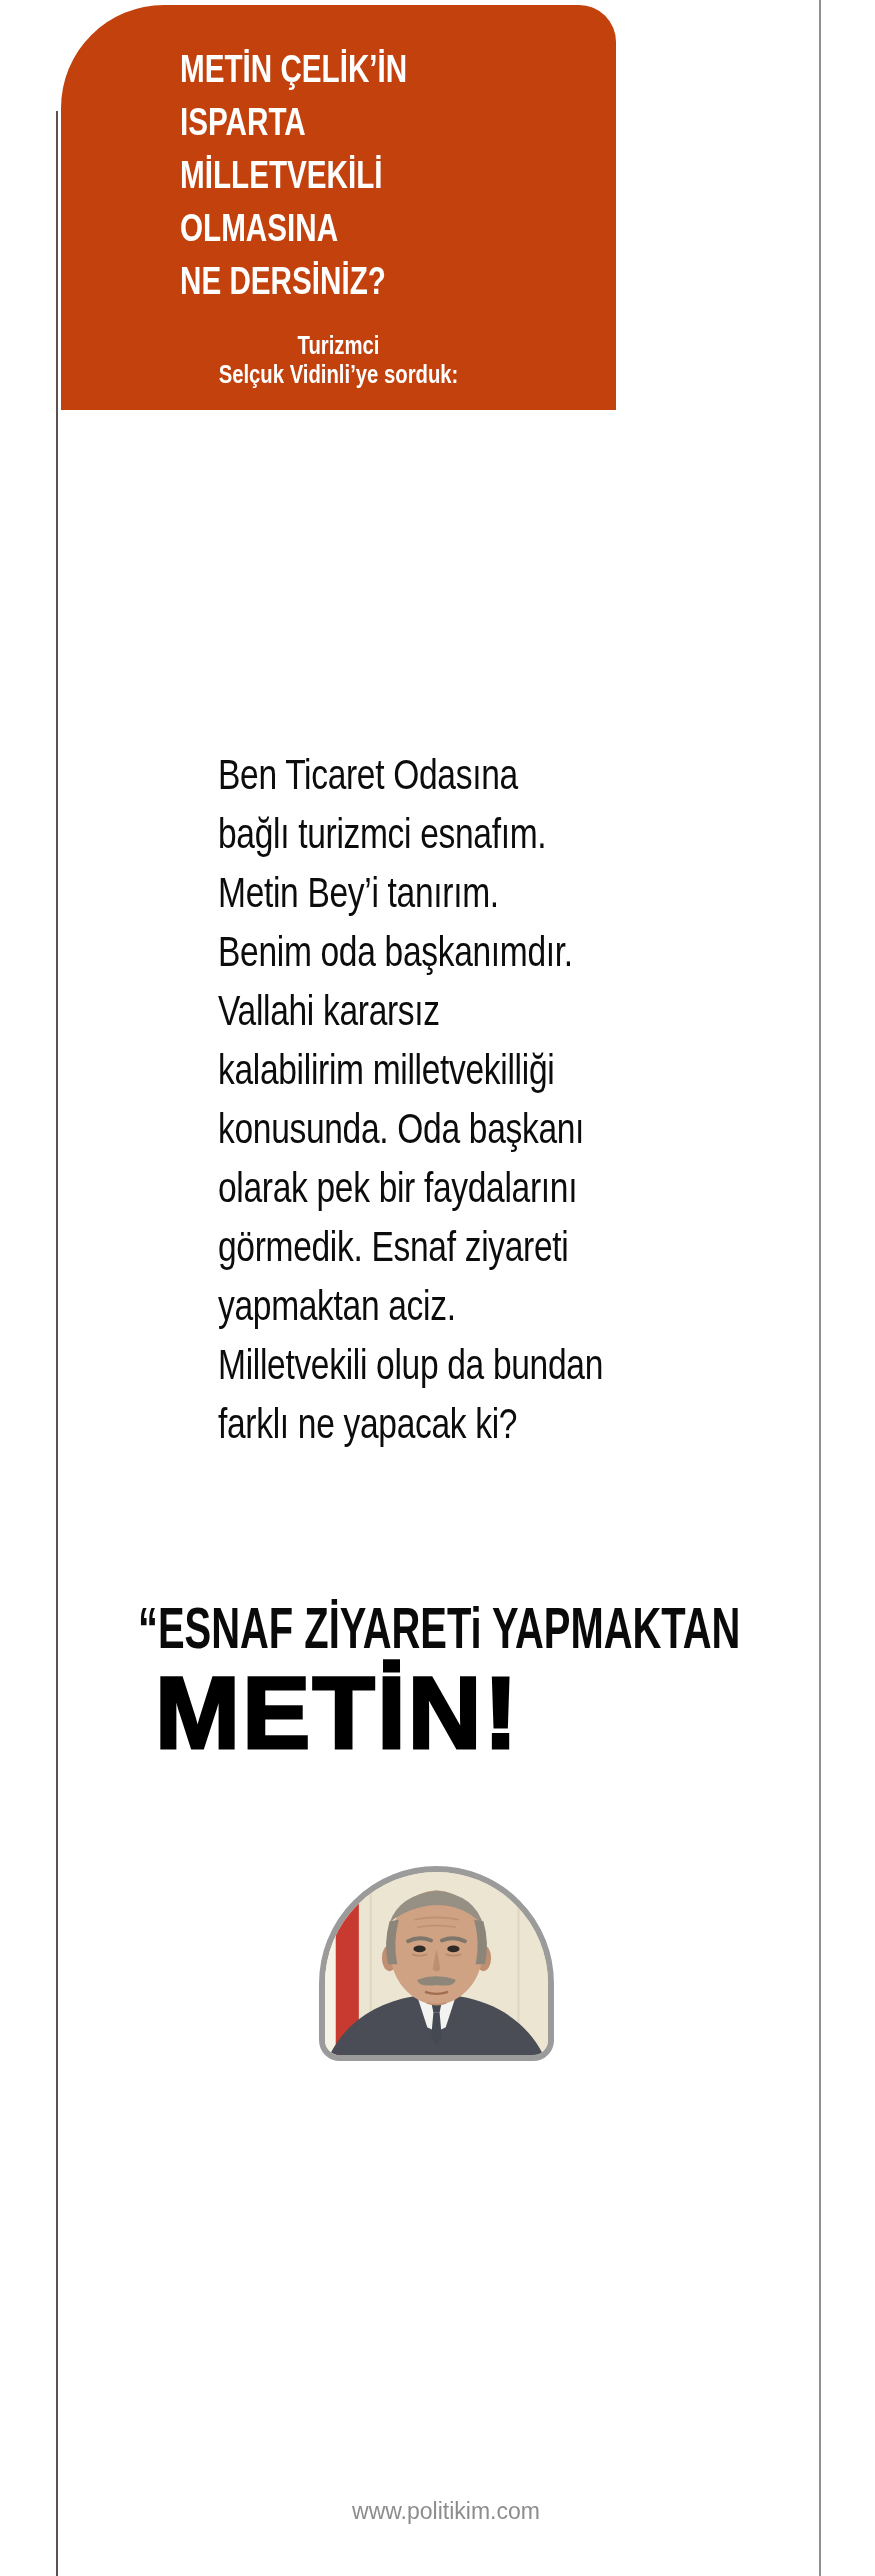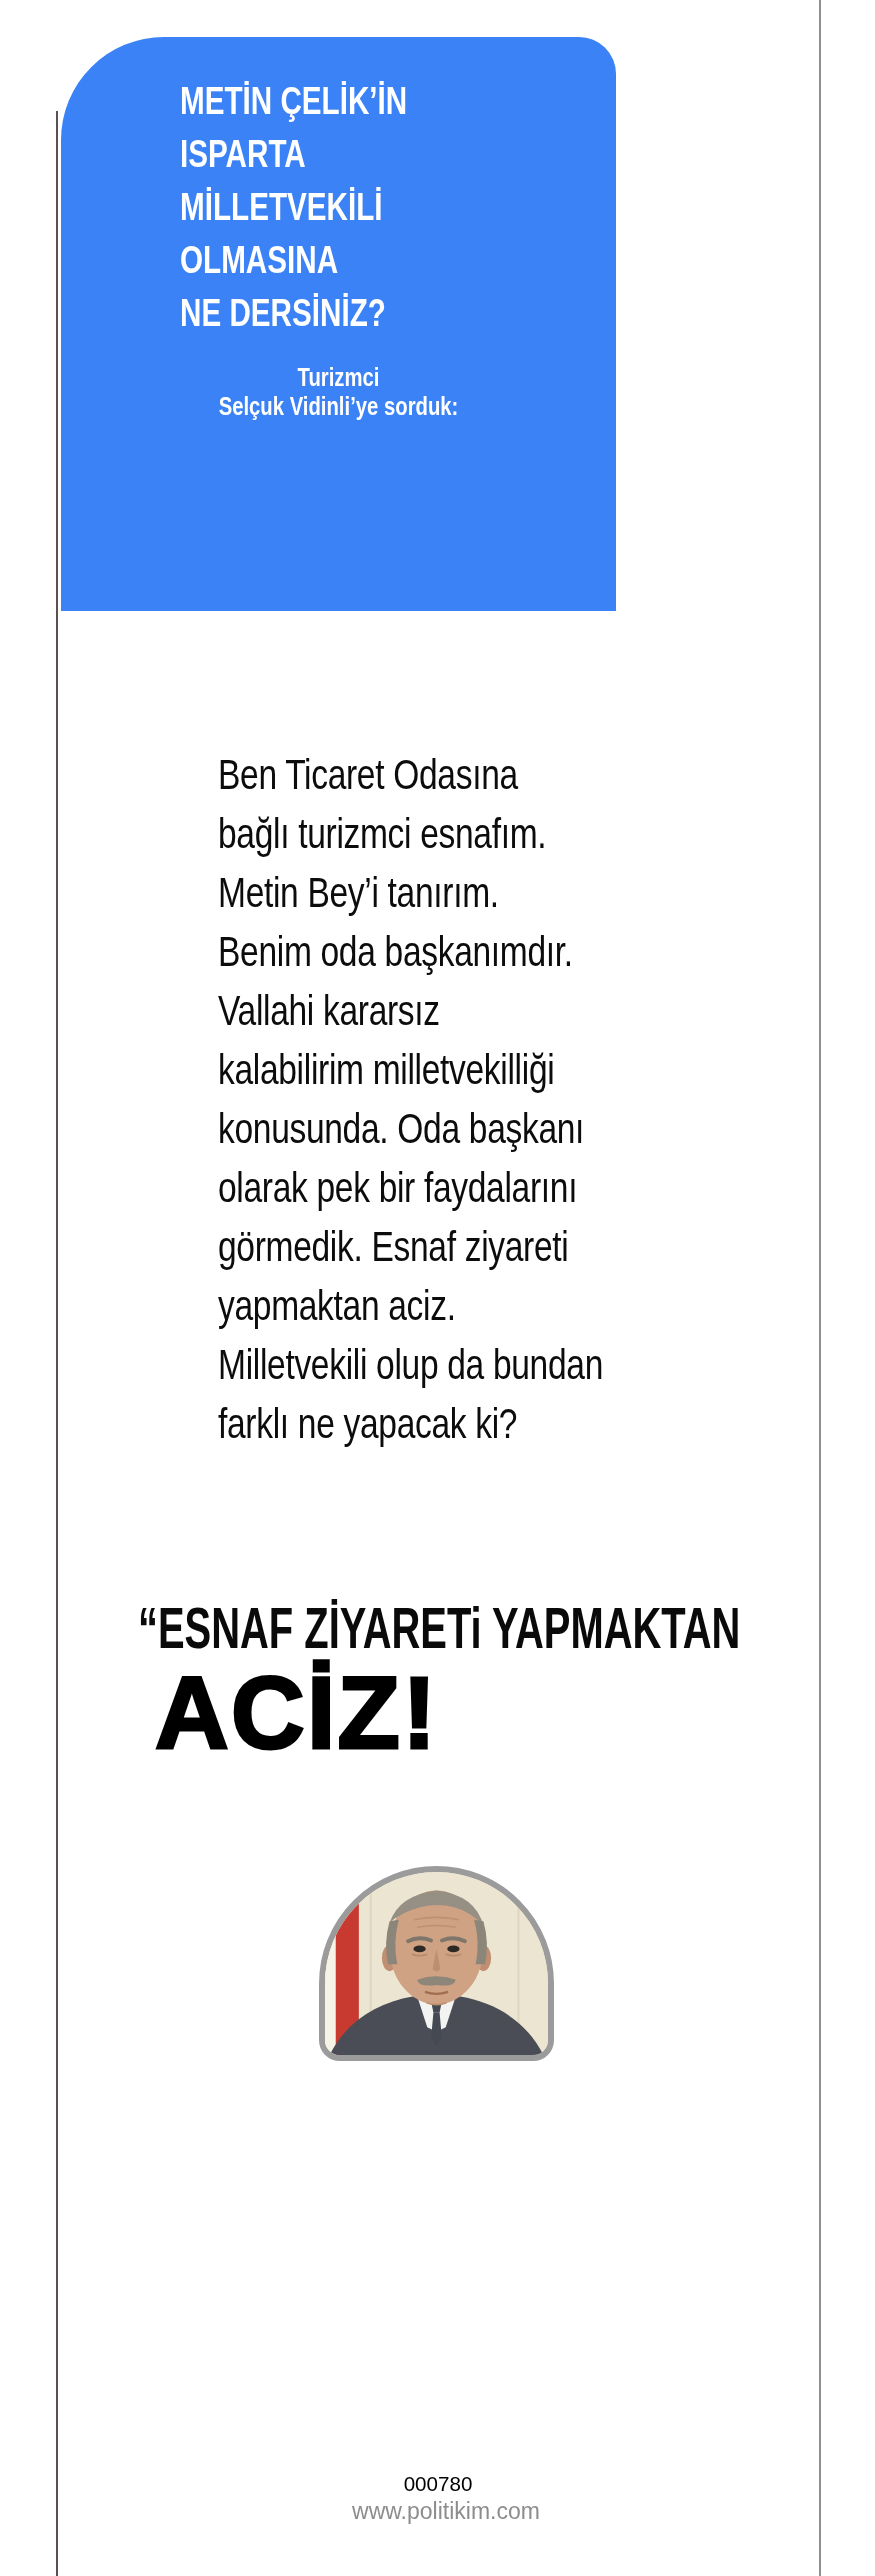--- a/index.html
+++ b/index.html
@@ -14,24 +14,23 @@
   .left-line{
     position:absolute;left:56px;top:111px;width:1.5px;height:2465px;
     background:#5c5050;
   }
   .right-line{
     position:absolute;left:819px;top:0;width:1.5px;height:2576px;
     background:#8f8f8f;
   }
   
   .red-box{
-    position:absolute;left:61px;top:4.6px;width:555px;height:574px;
-    background:#3b82f6;
+    position:absolute;left:61px;top:4.6px;width:555px;height:405px;
+    background:#c2410c;
     border-radius:103px 37px 0 0;
-    margin-top:32px;
   }
   .red-title{
     position:absolute;left:119px;top:37px;
     color:#ffffff;font-weight:bold;
     font-size:39px;line-height:53px;
     white-space:pre-line;
     transform:scaleX(0.76);transform-origin:left top;
   }
   .red-subtitle{
     position:absolute;left:0;top:326px;width:555px;
@@ -111,21 +110,21 @@
 Vallahi kararsız
 kalabilirim milletvekilliği
 konusunda. Oda başkanı
 olarak pek bir faydalarını
 görmedik. Esnaf ziyareti
 yapmaktan aciz.
 Milletvekili olup da bundan
 farklı ne yapacak ki?</div>
 
   <div class="headline-line1">“ESNAF ZİYARETi YAPMAKTAN</div>
-  <div class="headline-line2">ACİZ!</div>
+  <div class="headline-line2">METİN!</div>
 
   <div class="photo-frame">
     <svg viewBox="0 0 290 238" preserveAspectRatio="xMidYMid slice">
 
       <rect x="0" y="0" width="290" height="238" fill="#ece5d2"></rect>
       <rect x="58" y="0" width="3" height="238" fill="#e0d8c2"></rect>
       <rect x="250" y="0" width="3" height="238" fill="#e0d8c2"></rect>
 
       <rect x="0" y="0" width="14" height="238" fill="#f6f2e6"></rect>
       <rect x="14" y="0" width="30" height="238" fill="#c8392f"></rect>
@@ -162,17 +161,16 @@
       <path d="M145,100 L140,126 Q145,133 150,126 Z" fill="#bd8f70"></path>
 
       <path d="M120,140 Q145,131 170,140 Q169,150 145,147 Q121,150 120,140 Z" fill="#8d8679"></path>
 
       <path d="M130,156 Q145,161 160,156" stroke="#a06c52" stroke-width="3" fill="none"></path>
       <path d="M132,170 Q145,175 158,170" stroke="#bb8d6d" stroke-width="2" fill="none"></path>
     </svg>
   </div>
 
 
-  <div class="footer-code">000780</div>
   <div class="footer-site">www.politikim.com</div>
 
 </div>
 
 
 </body></html>

